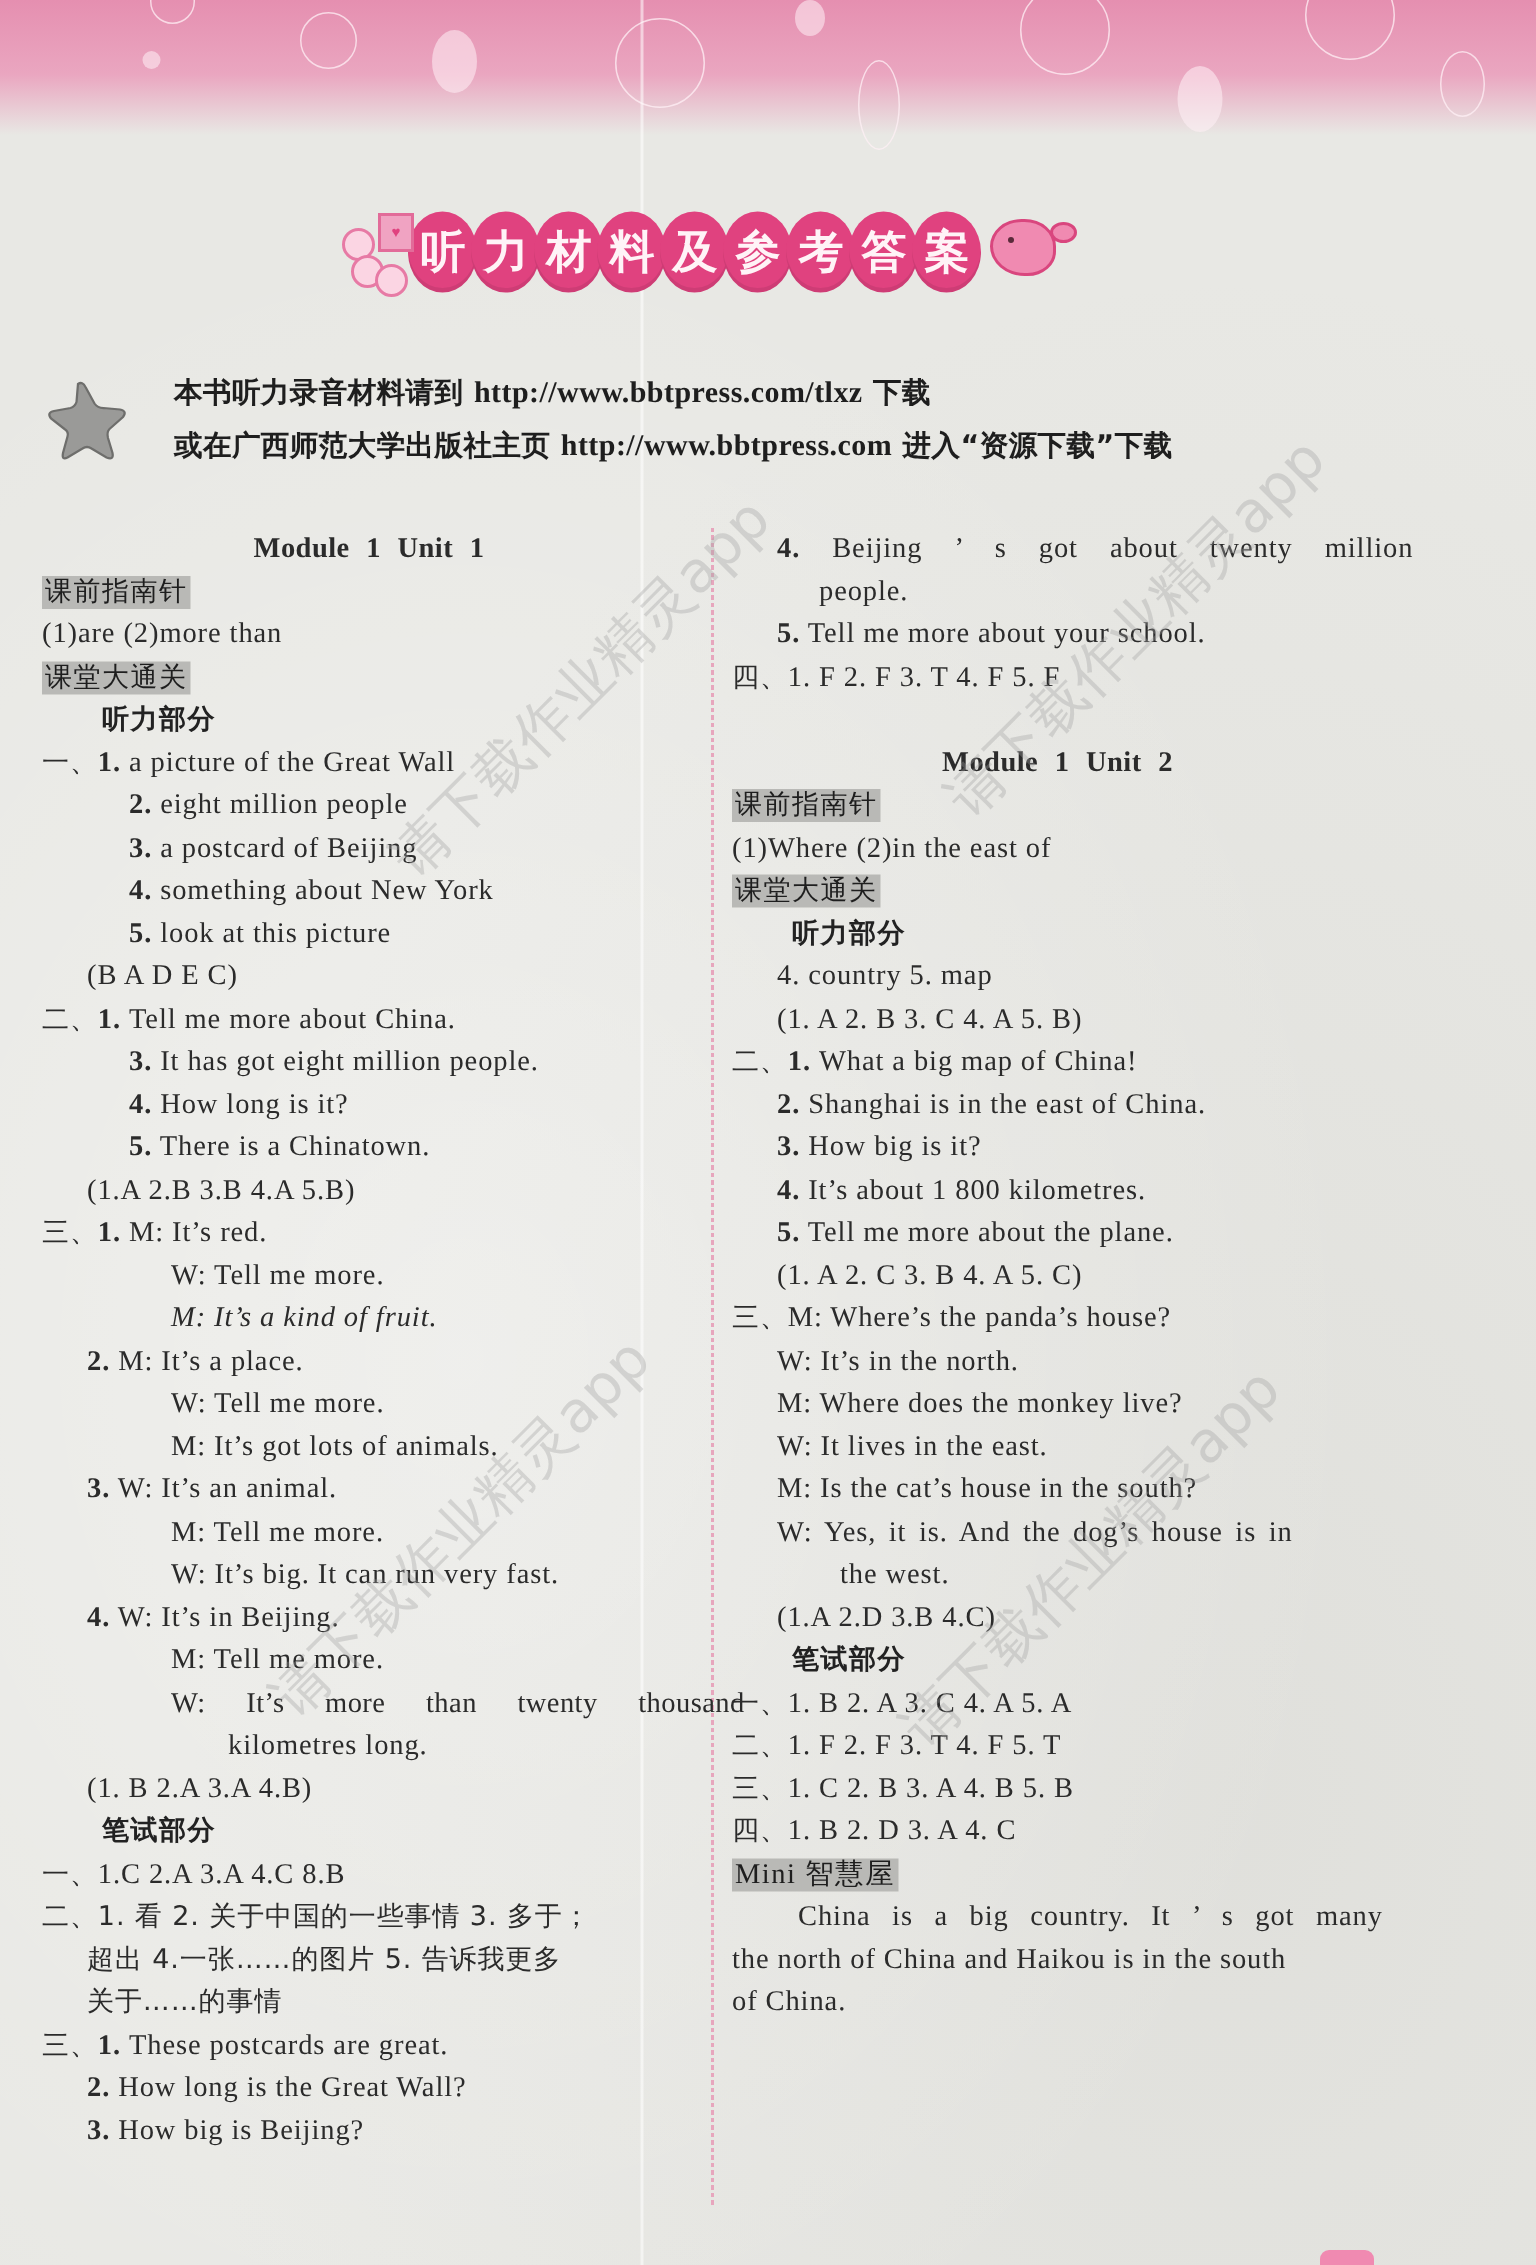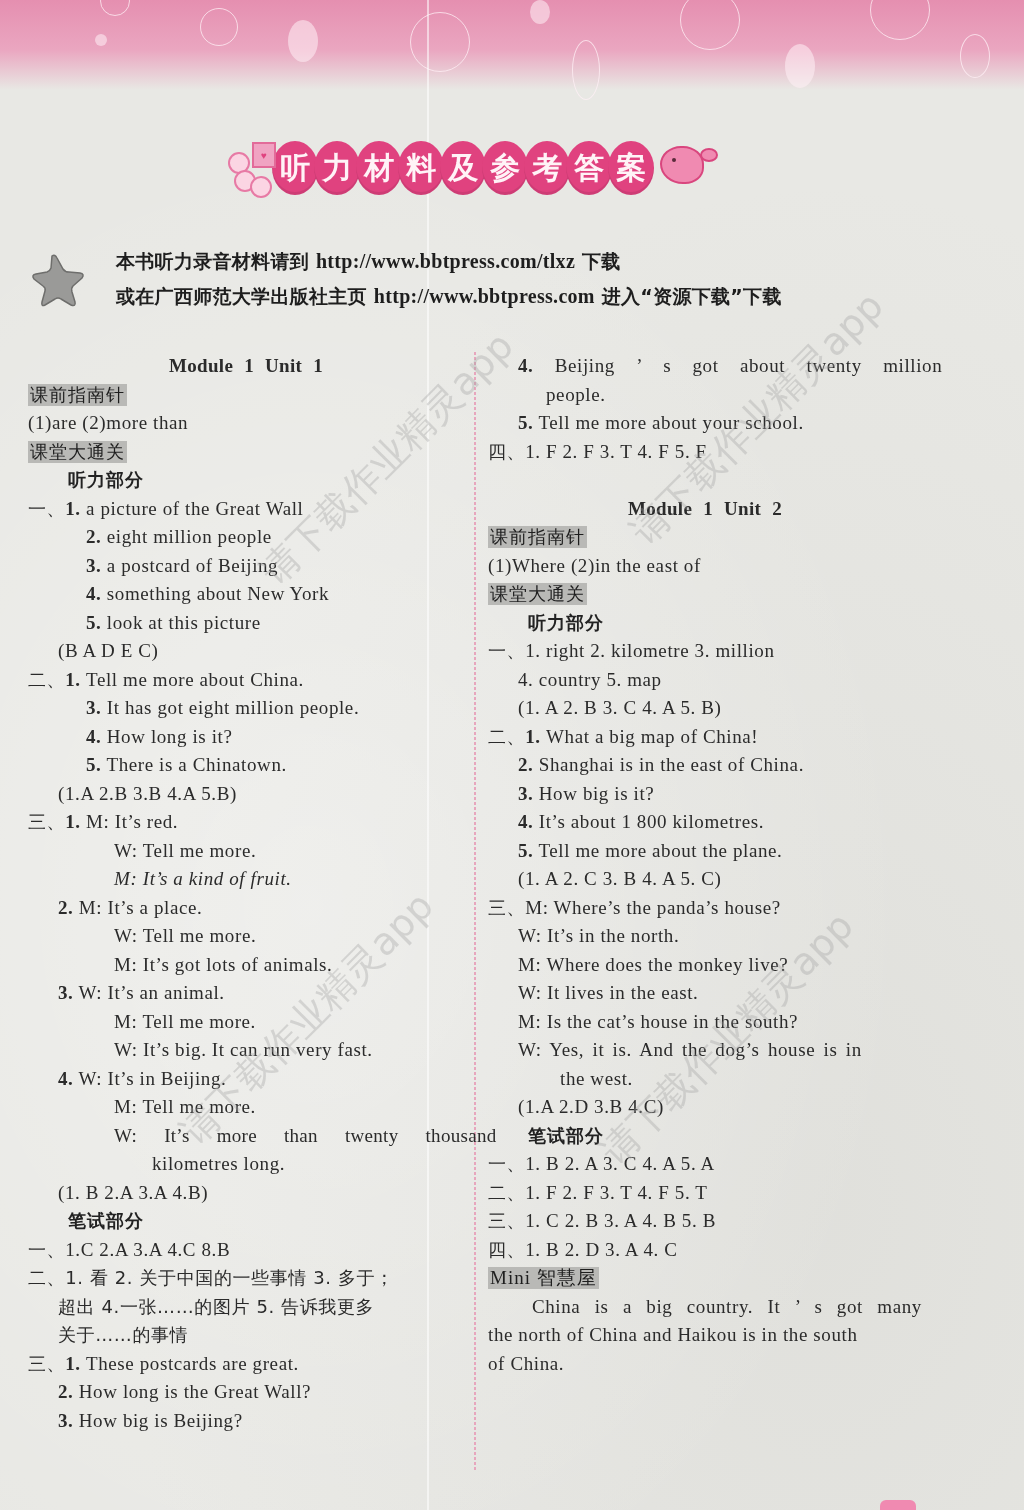--- a/index.html
+++ b/index.html
@@ -230,21 +230,20 @@
     <div class="line i1"><span class="num">5.</span><span> Tell me more about your school.</span></div>
     <div class="line"><span class="cn">四、</span><span>1. F   2. F   3. T   4. F   5. F</span></div>
     <div class="gap-line"></div>
 
     <div class="module-title">Module 1    Unit 2</div>
     <div class="line"><span class="tag">课前指南针</span></div>
     <div class="line">(1)Where   (2)in the east of</div>
     <div class="line"><span class="tag">课堂大通关</span></div>
     <div class="line subhead">听力部分</div>
 
-    <div class="line"><span class="cn">一、</span><span>1. right   2. kilometre   3. million</span></div>
     <div class="line i1">4. country   5. map</div>
     <div class="line i1">(1. A   2. B   3. C   4. A   5. B)</div>
 
     <div class="line"><span class="cn">二、</span><span class="num">1.</span><span> What a big map of China!</span></div>
     <div class="line i1"><span class="num">2.</span><span> Shanghai is in the east of China.</span></div>
     <div class="line i1"><span class="num">3.</span><span> How big is it?</span></div>
     <div class="line i1"><span class="num">4.</span><span> It’s about 1 800 kilometres.</span></div>
     <div class="line i1"><span class="num">5.</span><span> Tell me more about the plane.</span></div>
     <div class="line i1">(1. A   2. C   3. B   4. A   5. C)</div>
 

